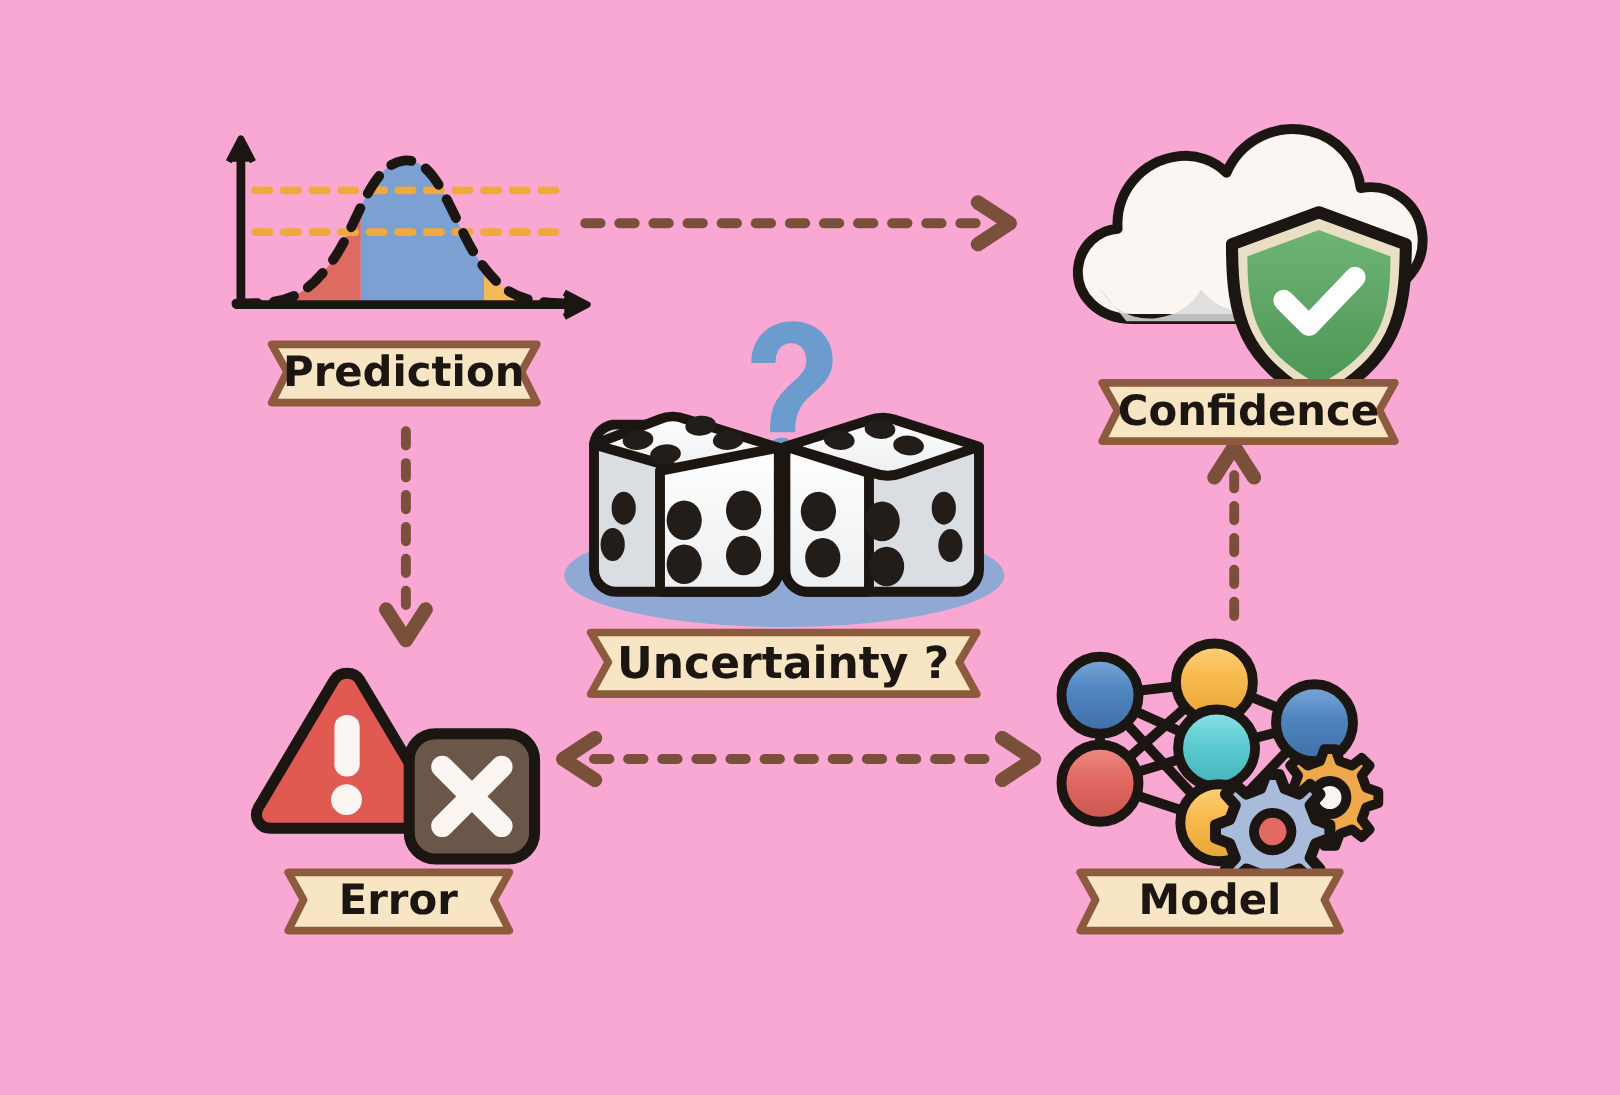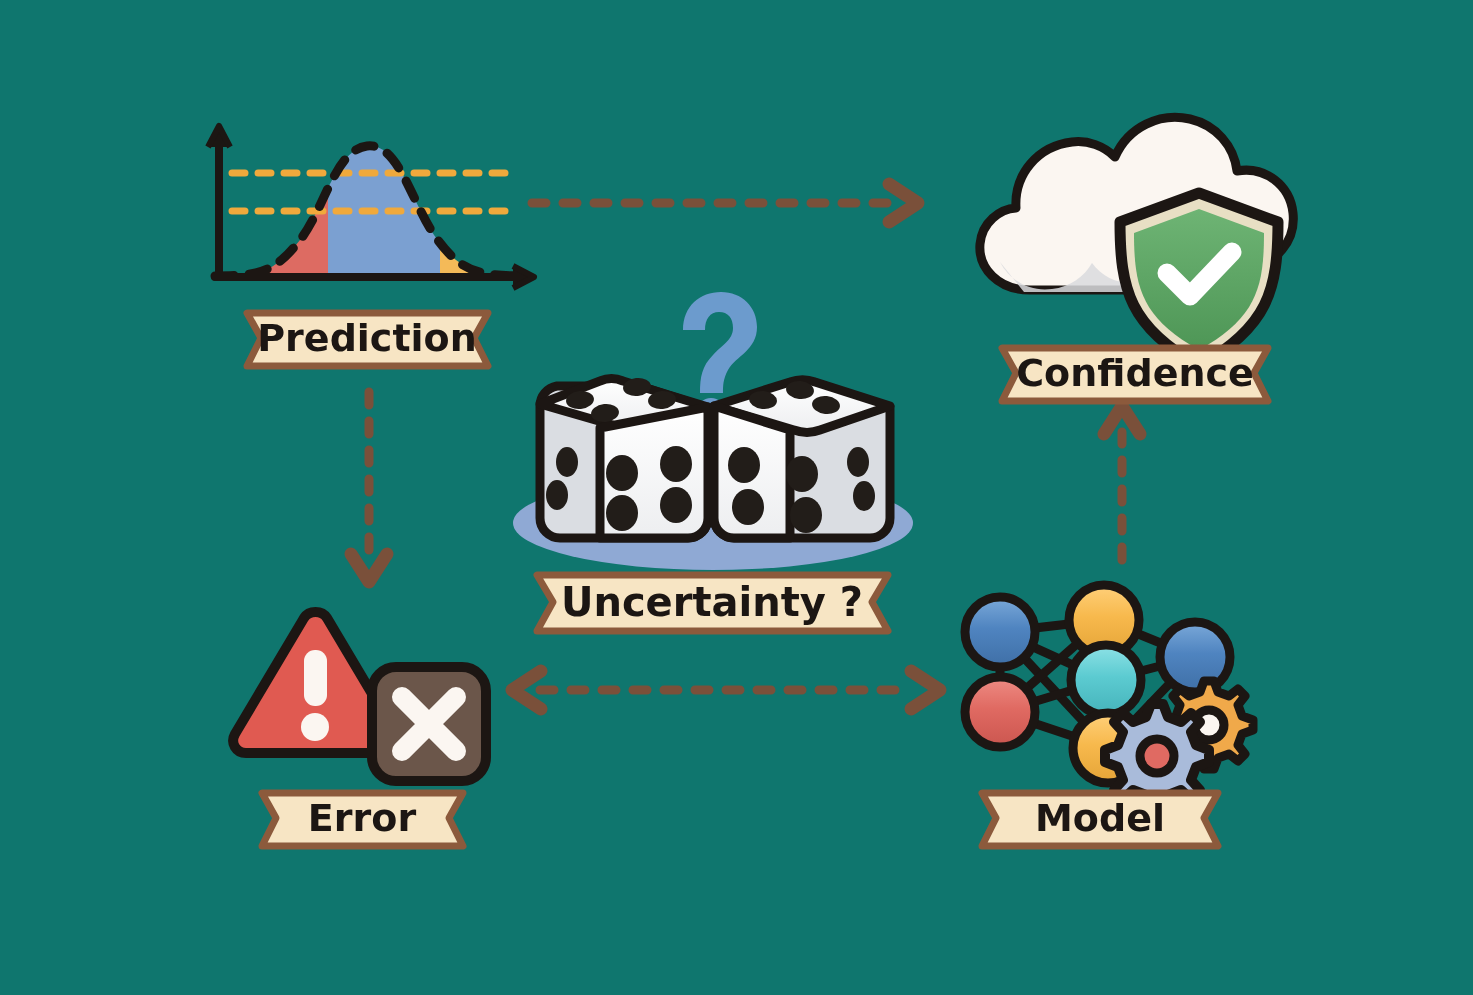--- a/index.html
+++ b/index.html
@@ -25,21 +25,21 @@
   }
   .banner-text {
     font-family: "DejaVu Sans", sans-serif;
     font-weight: bold;
     fill: #1C1613;
   }
 </style>
 </head>
 <body style="background: rgb(253, 244, 236);">
 
-<div id="stage" style="background: #0f766e; width: 1473px; height: 995px;">
+<div id="stage" style="background: #f9a8d4; width: 1473px; height: 995px;">
 
   <svg width="1473" height="995" viewBox="0 0 1473 995">
     <defs>
       <linearGradient id="gradBlueNode" x1="0" y1="0" x2="0" y2="1">
         <stop offset="0%" stop-color="#7BA9D9"></stop>
         <stop offset="45%" stop-color="#4F84C0"></stop>
         <stop offset="100%" stop-color="#3F6FA6"></stop>
       </linearGradient>
       <linearGradient id="gradRedNode" x1="0" y1="0" x2="0" y2="1">
         <stop offset="0%" stop-color="#EE8C84"></stop>

